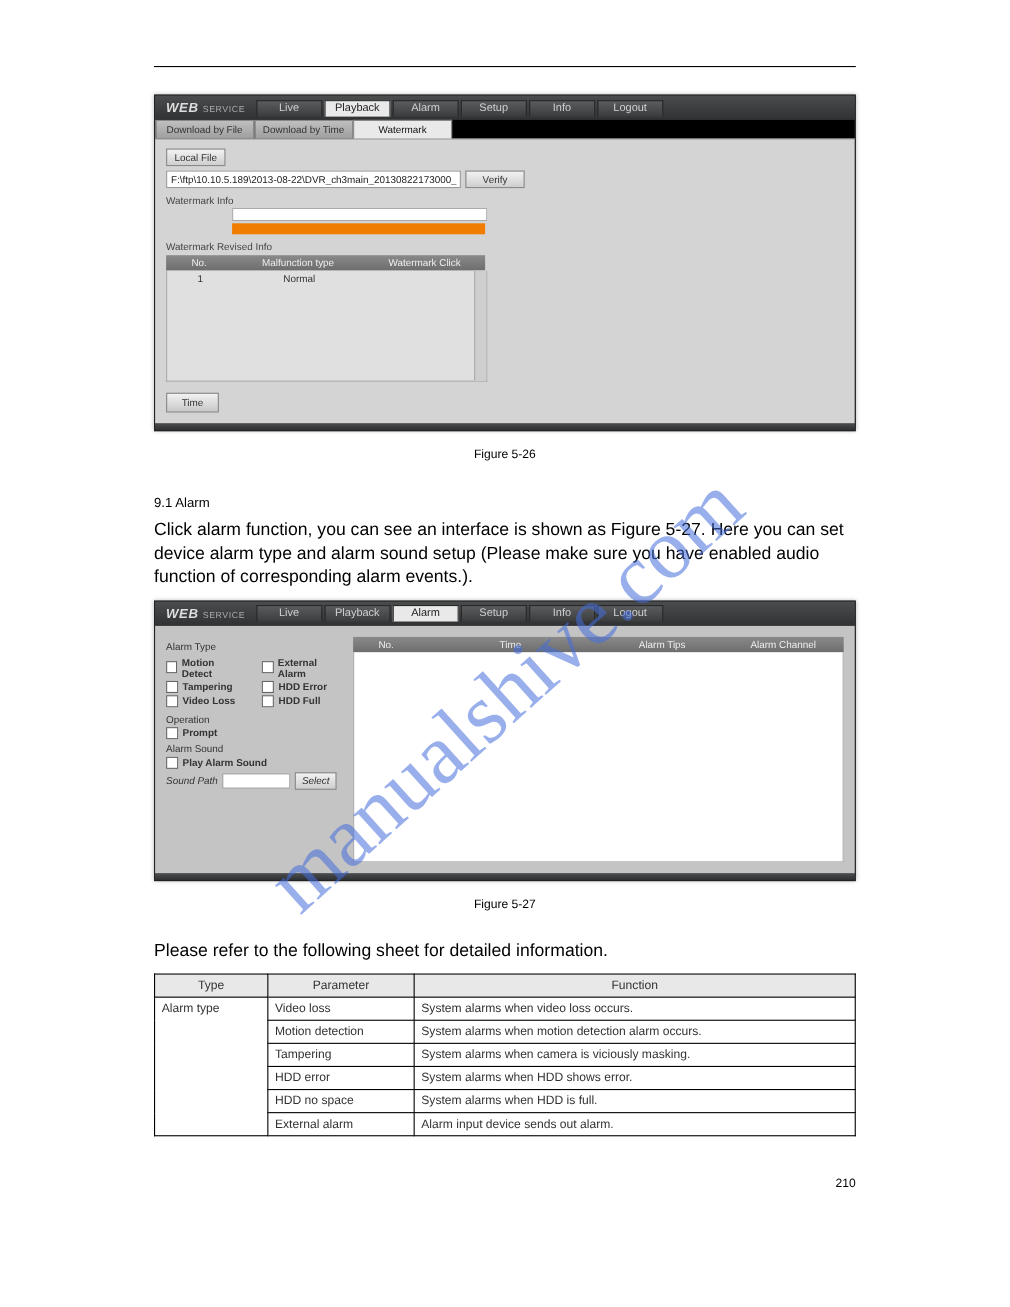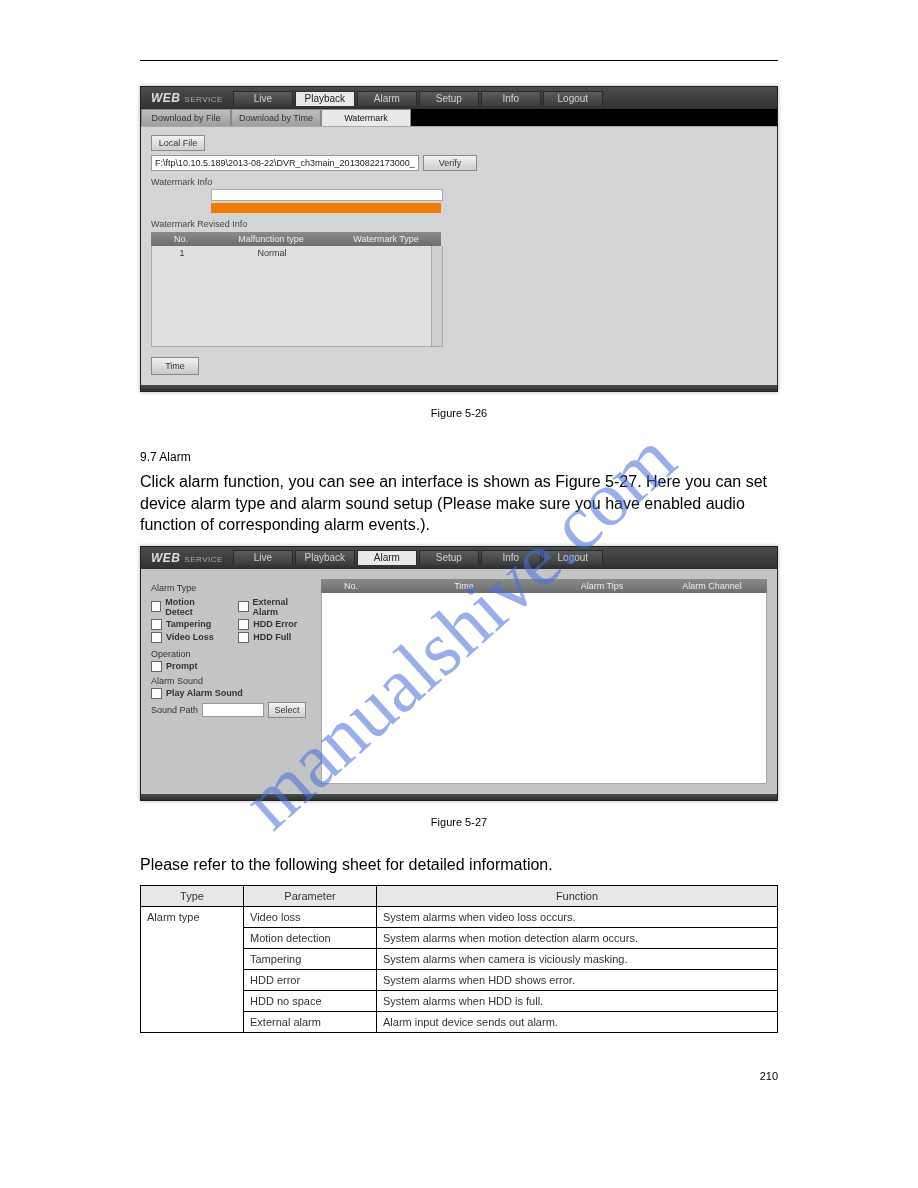--- a/index.html
+++ b/index.html
@@ -101,21 +101,21 @@
     background:linear-gradient(#f2f2f2,#c8c8c8); border:1px solid #888; margin-top:10px; }
   .dvr-foot { height:6px; background:linear-gradient(#4a4c4e,#2d2f31); }
 
   
   .alarm-body { background:#c4c4c4; padding:10px; display:flex; gap:10px; }
   .alarm-left { width:160px; font-size:9px; color:#333; }
   .sec-h { font-size:9px; color:#333; margin:4px 0 2px; }
   .chk-row { display:flex; align-items:center; gap:4px; margin:2px 0;font-weight:bold; }
   .chk { width:9px; height:9px; border:1px solid #666; background:#fff; }
   .two-col { display:flex; gap:18px; }
-  .sound-row { display:flex; align-items:center; gap:4px; margin-top:3px;}
+  .sound-row { display:flex; align-items:center; gap:4px; margin-top:3px;font-style:italic;}
   .sound-input { width:60px; height:12px; border:1px solid #999; background:#fff; }
   .alarm-right { flex:1; }
   .alarm-head {
     display:flex; background:linear-gradient(#8a8a8a,#6d6d6d);
     color:#eee; font-size:9px; height:14px; line-height:14px;
   }
   .alarm-head span { text-align:center; }
   .alarm-head span:nth-child(1){width:60px;}
   .alarm-head span:nth-child(2){flex:1;}
   .alarm-head span:nth-child(3){width:110px;}
@@ -181,40 +181,40 @@
         </div>
         <div class="wm-label">Watermark Info</div>
         <div style="margin-left:60px;">
           <div class="progress-empty"></div>
           <div class="progress-full"></div>
         </div>
         <div class="wm-label">Watermark Revised Info</div>
         <div class="wm-table-head">
           <span>No.</span>
           <span>Malfunction type</span>
-          <span>Watermark Type</span>
+          <span>Watermark Click</span>
         </div>
         <div class="wm-table-body">
           <div class="wm-row">
             <span>1</span>
             <span>Normal</span>
             <span></span>
           </div>
           <div class="scroll-rail"></div>
         </div>
         <span class="btn-wide">Time</span>
       </div>
     </div>
     <div class="dvr-foot"></div>
   </div>
 
   <div class="doc-text fig-cap">Figure 5-26</div>
 
   <div class="doc-text sec-num">
-    <span>9.7</span>
+    <span>9.1</span>
     <span>Alarm</span>
   </div>
   <div class="doc-text para">Click alarm function, you can see an interface is shown as Figure 5-27. Here you can set device alarm type and alarm sound setup (Please make sure you have enabled audio function of corresponding alarm events.).</div>
 
   <div class="dvr-shell">
     <div class="dvr-top-bar">
       <span class="dvr-logo">
         <span>WEB</span>
         <small>SERVICE</small>
       </span>

